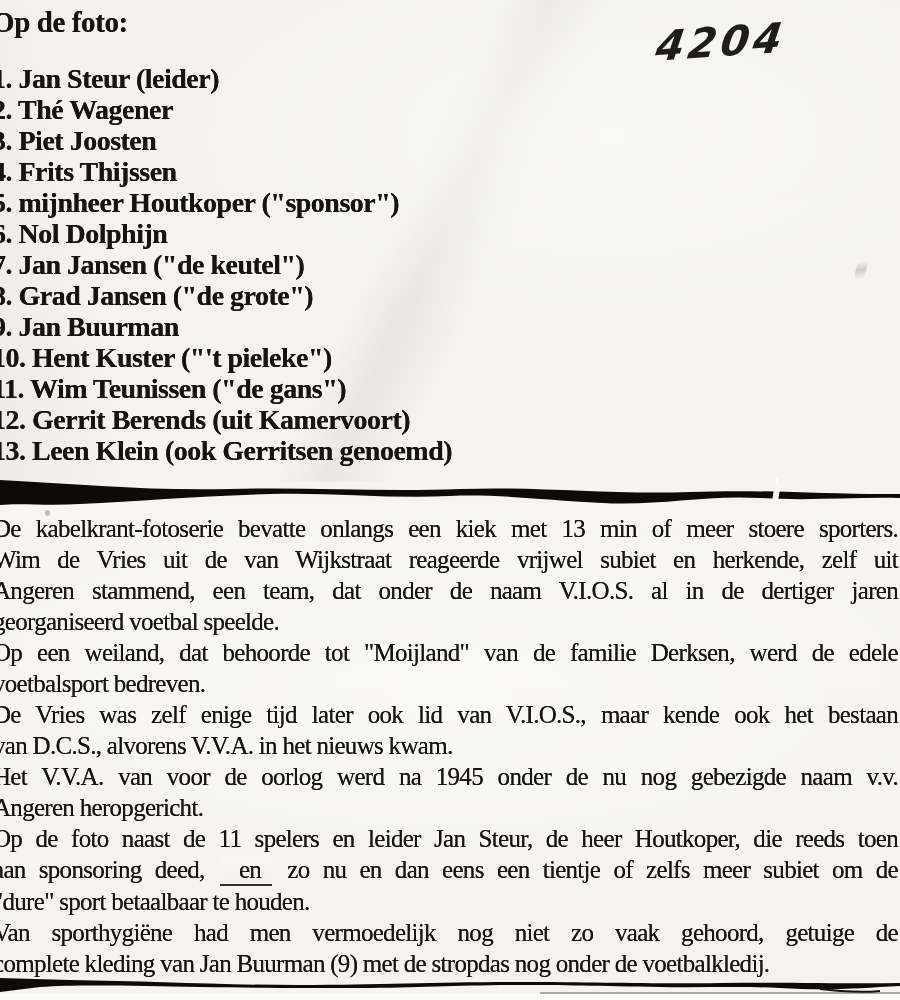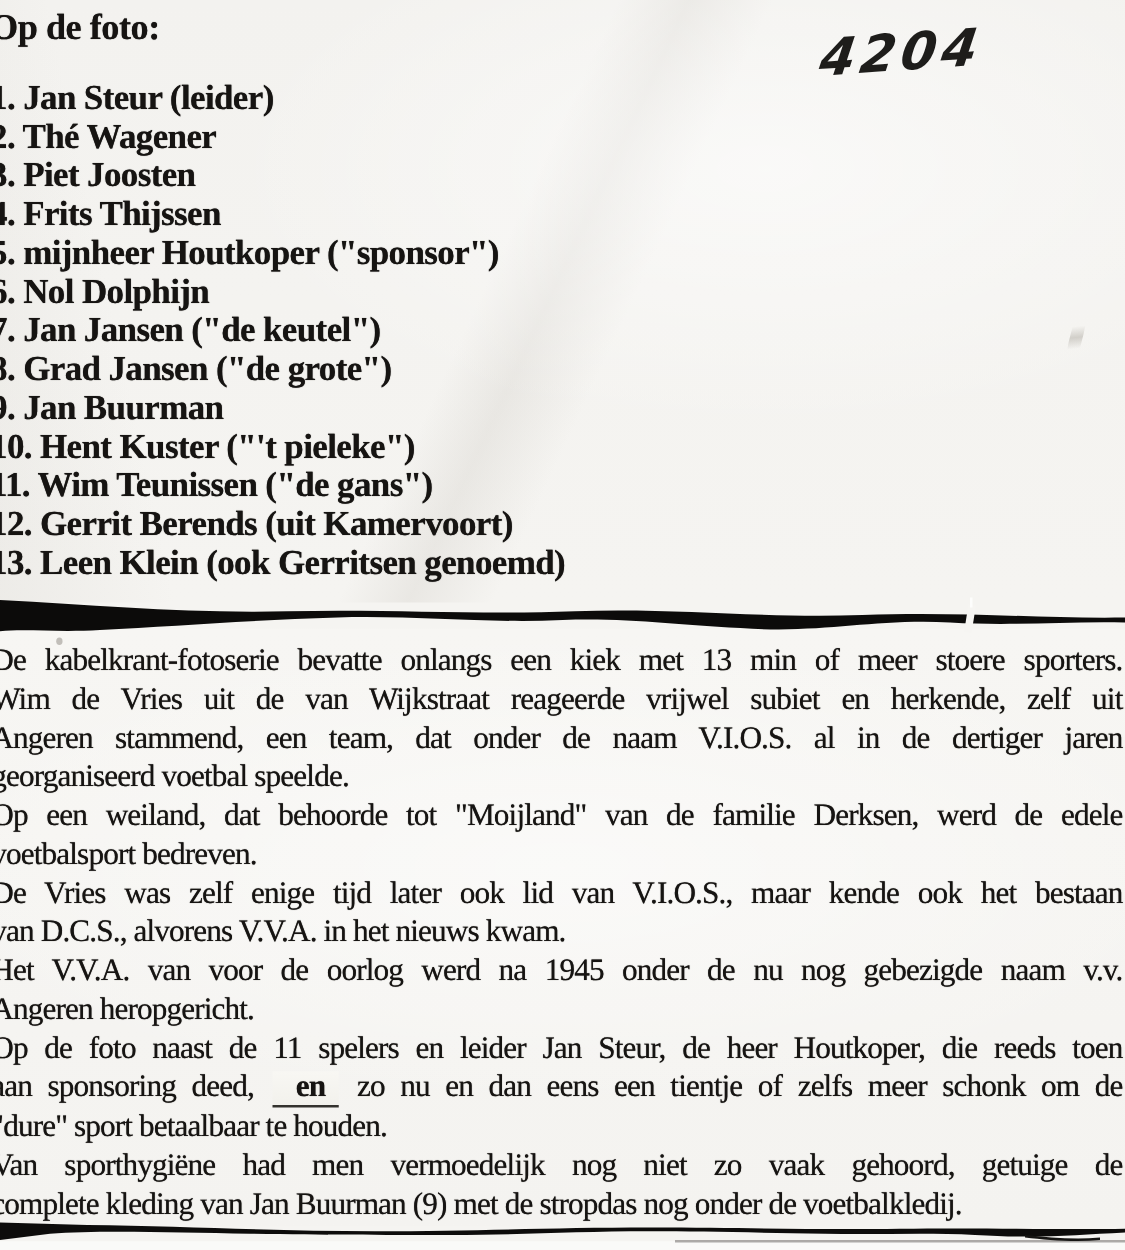--- a/index.html
+++ b/index.html
@@ -54,21 +54,20 @@
     text-shadow:0 0 .6px rgba(22,20,17,.85);
   }
   .aline{text-align:justify;text-align-last:justify;}
   .aline.last{text-align:justify;text-align-last:left;}
   .correction{
     display:inline-block;
     border-bottom:2px solid #34322e;
     padding:0 11px 1px 19px;margin:0 2px;
     background:linear-gradient(#f8f7f3,#f2f1ec);
     line-height:26px;
-    font-weight:bold;
   }
   
   .tear-mid{position:absolute;left:0;top:476px;width:900px;height:36px;}
   .tear-bottom{position:absolute;left:0;top:975px;width:900px;height:25px;}
 </style>
 </head>
 <body>
 
 <div class="sheet-top"></div>
 <div class="sheet-bottom"></div>
@@ -106,21 +105,21 @@
     <div class="aline">Wim de Vries uit de van Wijkstraat reageerde vrijwel subiet en herkende, zelf uit</div>
     <div class="aline">Angeren stammend, een team, dat onder de naam V.I.O.S. al in de dertiger jaren</div>
     <div class="aline last">georganiseerd voetbal speelde.</div>
     <div class="aline">Op een weiland, dat behoorde tot "Moijland" van de familie Derksen, werd de edele</div>
     <div class="aline last">voetbalsport bedreven.</div>
     <div class="aline">De Vries was zelf enige tijd later ook lid van V.I.O.S., maar kende ook het bestaan</div>
     <div class="aline last">van D.C.S., alvorens V.V.A. in het nieuws kwam.</div>
     <div class="aline">Het V.V.A. van voor de oorlog werd na 1945 onder de nu nog gebezigde naam v.v.</div>
     <div class="aline last">Angeren heropgericht.</div>
     <div class="aline">Op de foto naast de 11 spelers en leider Jan Steur, de heer Houtkoper, die reeds toen</div>
-    <div class="aline"><span>aan sponsoring deed, </span><span class="correction">en</span><span> zo nu en dan eens een tientje of zelfs meer schonk om de</span></div>
+    <div class="aline"><span>aan sponsoring deed, </span><span class="correction">en</span><span> zo nu en dan eens een tientje of zelfs meer subiet om de</span></div>
     <div class="aline last">"dure" sport betaalbaar te houden.</div>
     <div class="aline">Van sporthygiëne had men vermoedelijk nog niet zo vaak gehoord, getuige de</div>
     <div class="aline last">complete kleding van Jan Buurman (9) met de stropdas nog onder de voetbalkledij.</div>
   </div>
 
 <svg class="tear-bottom" viewBox="0 0 900 25" preserveAspectRatio="none">
   <path fill="#0d0c0b" d="M0,3 L70,5 C150,6 220,10 300,10 C380,10 440,7 520,7 C600,7 650,9 720,8 C790,7 850,9 900,8
     L900,11 C860,13 830,16 780,13 C740,11 700,13 660,12 C600,11 560,10 520,10 C460,10 420,13 360,13 C300,13 260,13 200,12 C140,11 80,9 40,12 L0,17 Z"></path>
   <rect x="540" y="17" width="360" height="2" fill="#6f6c67" opacity=".55"></rect>
   <path fill="#161513" d="M820,13 C840,15 860,17 880,15 L880,17 C860,19 838,17 820,15 Z"></path>

